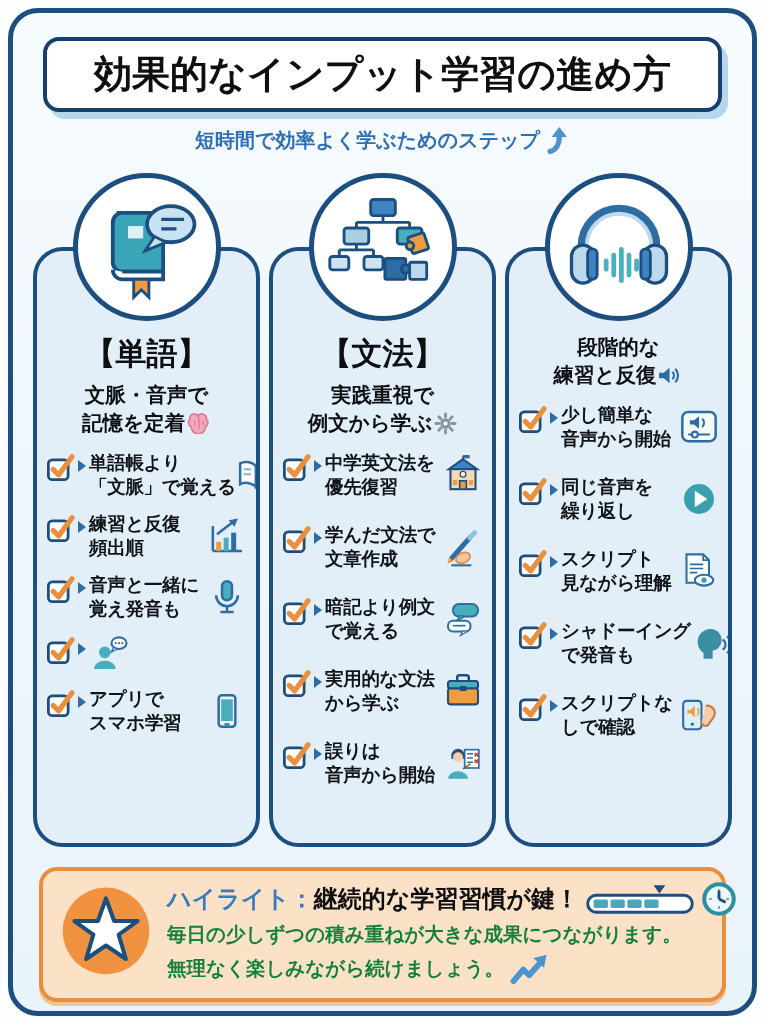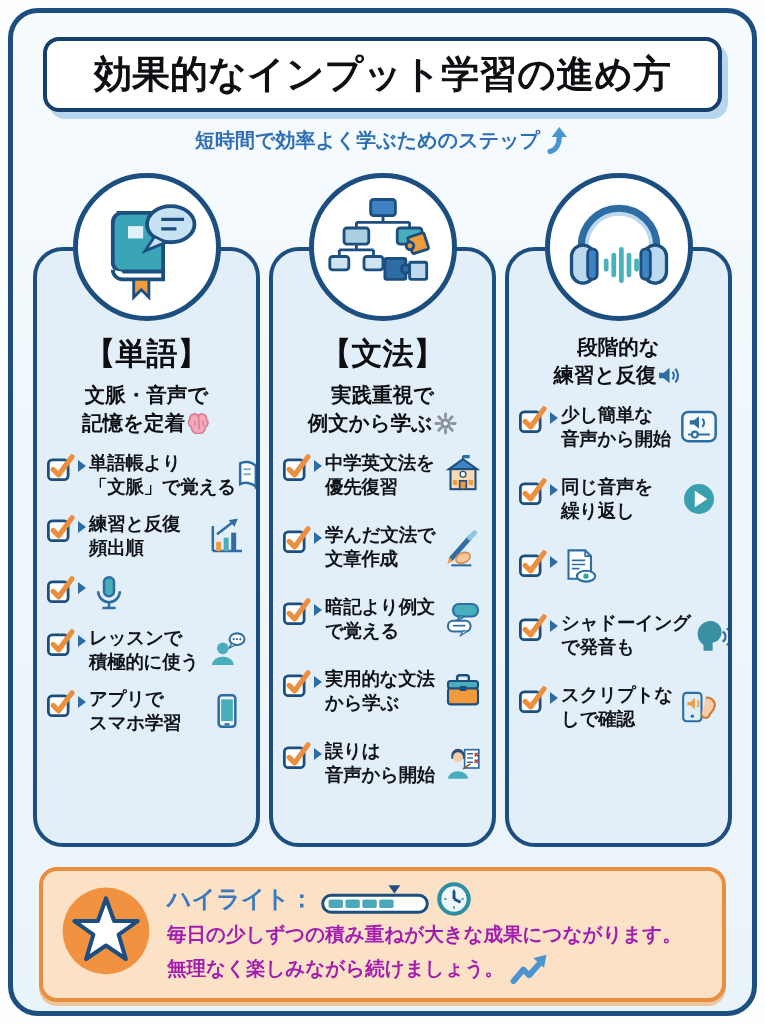--- a/index.html
+++ b/index.html
@@ -33,21 +33,21 @@
   .txt{flex:1;font-size:18.5px;font-weight:800;line-height:1.3;color:#101418;white-space:pre;letter-spacing:-0.3px;}
   .ic{flex:none;width:40px;display:flex;justify-content:center;align-self:center;}
   .highlight{display:flex;align-items:center;margin:20px 26px 0;background:#fbe2c6;border:4px solid #e78f3f;
              border-radius:18px;padding:10px 14px 12px 16px;box-shadow:0 4px 0 #eec49a;}
   .star{flex:none;margin-right:14px;}
   .hl-text{flex:1;min-width:0;}
   .hl-line1{display:flex;align-items:center;font-size:24px;font-weight:900;white-space:nowrap;}
   .hl-label{color:#3a79c0;}
   .hl-head{color:#0d0f12;}
   .hl-line1 svg{margin-left:7px;flex:none;}
-  .hl-body{font-size:19.5px;font-weight:800;color:#a21caf;line-height:1.42;margin-top:4px;white-space:nowrap;}
+  .hl-body{font-size:19.5px;font-weight:800;color:#15803d;line-height:1.42;margin-top:4px;white-space:nowrap;}
   .hl-body svg{vertical-align:middle;margin-left:6px;}
 </style>
 </head>
 <body>
 
 <div class="page">
  <div class="frame">
 
   <div class="title-box">効果的なインプット学習の進め方</div>
 
@@ -124,41 +124,41 @@
         </li>
 
         <li class="row">
           <span class="cbwrap">
                   <svg width="30" height="30" viewBox="0 0 38 38">
                     <rect x="3" y="10" width="25" height="25" rx="5" fill="#fff" stroke="#1c4e80" stroke-width="3.5"></rect>
                     <path d="M9 22 L16 29 L33 6" fill="none" stroke="#ec8f3c" stroke-width="6.5" stroke-linecap="round" stroke-linejoin="round"></path>
                   </svg>
                 </span>
           <span class="bullet"></span>
+          <span class="txt">音声と一緒に
+覚え発音も</span>
           <span class="ic">
                   <svg width="40" height="40" viewBox="0 0 48 48">
                     <rect x="18" y="5" width="12" height="23" rx="6" fill="#49aebc" stroke="#2e6da4" stroke-width="3"></rect>
                     <path d="M11 22 a13 13 0 0 0 26 0" fill="none" stroke="#2e6da4" stroke-width="3"></path>
                     <line x1="24" y1="35" x2="24" y2="41" stroke="#2e6da4" stroke-width="3"></line>
                     <line x1="16" y1="42" x2="32" y2="42" stroke="#2e6da4" stroke-width="3"></line>
                   </svg>
                 </span>
         </li>
 
 
         <li class="row">
           <span class="cbwrap">
                   <svg width="30" height="30" viewBox="0 0 38 38">
                     <rect x="3" y="10" width="25" height="25" rx="5" fill="#fff" stroke="#1c4e80" stroke-width="3.5"></rect>
                     <path d="M9 22 L16 29 L33 6" fill="none" stroke="#ec8f3c" stroke-width="6.5" stroke-linecap="round" stroke-linejoin="round"></path>
                   </svg>
                 </span>
           <span class="bullet"></span>
-          <span class="txt">レッスンで
-積極的に使う</span>
           <span class="ic">
                   <svg width="40" height="40" viewBox="0 0 48 48">
                     <ellipse cx="36" cy="11" rx="9" ry="7" fill="#fdfefe" stroke="#2e6da4" stroke-width="2.5"></ellipse>
                     <polygon points="30,16 26,22 34,18" fill="#fdfefe" stroke="#2e6da4" stroke-width="1.5"></polygon>
                     <circle cx="32" cy="11" r="1.3" fill="#2e6da4"></circle>
                     <circle cx="36" cy="11" r="1.3" fill="#2e6da4"></circle>
                     <circle cx="40" cy="11" r="1.3" fill="#2e6da4"></circle>
                     <circle cx="19" cy="22" r="7" fill="#49aebc"></circle>
                     <path d="M6 42 a13 10 0 0 1 26 0 z" fill="#49aebc"></path>
                   </svg>
@@ -393,20 +393,22 @@
         </li>
 
         <li class="row">
           <span class="cbwrap">
                   <svg width="30" height="30" viewBox="0 0 38 38">
                     <rect x="3" y="10" width="25" height="25" rx="5" fill="#fff" stroke="#1c4e80" stroke-width="3.5"></rect>
                     <path d="M9 22 L16 29 L33 6" fill="none" stroke="#ec8f3c" stroke-width="6.5" stroke-linecap="round" stroke-linejoin="round"></path>
                   </svg>
                 </span>
           <span class="bullet"></span>
+          <span class="txt">スクリプト
+見ながら理解</span>
           <span class="ic">
                   <svg width="40" height="40" viewBox="0 0 48 48">
                     <path d="M9 4 H29 L36 11 V38 H9 Z" fill="#fdfefe" stroke="#2e6da4" stroke-width="2.5"></path>
                     <path d="M29 4 V11 H36" fill="none" stroke="#2e6da4" stroke-width="2"></path>
                     <path d="M13 16 h16 M13 21 h16 M13 26 h9" stroke="#2e6da4" stroke-width="2"></path>
                     <ellipse cx="30" cy="35" rx="11" ry="6.5" fill="#fdfefe" stroke="#2e6da4" stroke-width="2.5"></ellipse>
                     <circle cx="30" cy="35" r="3.2" fill="#3aa0b0"></circle>
                   </svg>
                 </span>
         </li>
@@ -460,20 +462,21 @@
   <div class="highlight">
     <div class="star">
       <svg width="94" height="94" viewBox="0 0 104 104">
             <circle cx="52" cy="52" r="48" fill="#f0923f"></circle>
             <polygon points="52,16 61,41 87,41 66,56 74,83 52,68 30,83 38,56 17,41 43,41" fill="#ffffff" stroke="#1c4e80" stroke-width="4.5" stroke-linejoin="round"></polygon>
           </svg>
     </div>
     <div class="hl-text">
       <div class="hl-line1">
         <span class="hl-label">ハイライト：</span>
+            <span class="hl-head">継続的な学習習慣が鍵！</span>
             <svg width="108" height="31" viewBox="0 0 128 36">
               <polygon points="80,1 94,1 87,11" fill="#1c4e80"></polygon>
               <rect x="2" y="13" width="124" height="20" rx="10" fill="#ffffff" stroke="#1c4e80" stroke-width="3.5"></rect>
               <rect x="9" y="18" width="17" height="10" rx="2" fill="#4aa9b8"></rect>
               <rect x="29" y="18" width="17" height="10" rx="2" fill="#4aa9b8"></rect>
               <rect x="49" y="18" width="17" height="10" rx="2" fill="#4aa9b8"></rect>
               <rect x="69" y="18" width="17" height="10" rx="2" fill="#4aa9b8"></rect>
             </svg>
             <svg width="36" height="36" viewBox="0 0 44 44">
               <circle cx="22" cy="22" r="18" fill="#eef7fa" stroke="#2e8fa0" stroke-width="5"></circle>

